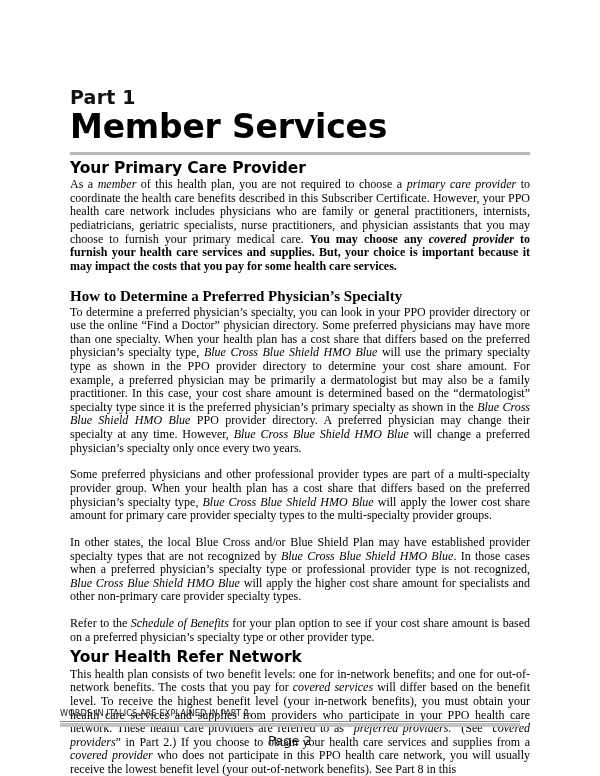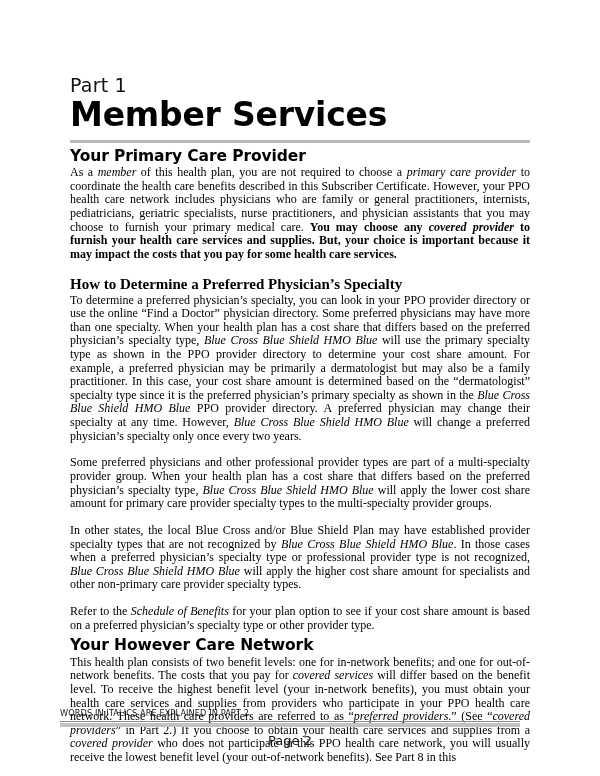--- a/index.html
+++ b/index.html
@@ -25,26 +25,26 @@
   .content {
     position: absolute;
     left: 70px;
     top: 72px;
     width: 460px;
   }
 
   
   .part-label {
     font-family: "DejaVu Sans", sans-serif;
-    font-weight: 400;
+    font-weight: 700;
     font-size: 19px;
     line-height: 1.05;
     letter-spacing: 0.2px;
     color: #111111;
-    margin: 4px 0 1px 0;
+    margin: 16px 0 1px 0;
   }
   .part-title {
     font-family: "DejaVu Sans", sans-serif;
     font-weight: 700;
     font-size: 33px;
     line-height: 1.08;
     letter-spacing: -0.2px;
     color: #000000;
     margin: 0;
   }
@@ -150,21 +150,21 @@
       <p class="body"><span>To determine a preferred physician’s specialty, you can look in your PPO provider directory or use the online “Find a Doctor” physician directory. Some preferred physicians may have more than one specialty. When your health plan has a cost share that differs based on the preferred physician’s specialty type, </span><i>Blue Cross Blue Shield HMO Blue</i><span> will use the primary specialty type as shown in the PPO provider directory to determine your cost share amount. For example, a preferred physician may be primarily a dermatologist but may also be a family practitioner. In this case, your cost share amount is determined based on the “dermatologist” specialty type since it is the preferred physician’s primary specialty as shown in the </span><i>Blue Cross Blue Shield HMO Blue</i><span> PPO provider directory. A preferred physician may change their specialty at any time. However, </span><i>Blue Cross Blue Shield HMO Blue</i><span> will change a preferred physician’s specialty only once every two years.</span></p>
 
       <p class="body"><span>Some preferred physicians and other professional provider types are part of a multi-specialty provider group. When your health plan has a cost share that differs based on the preferred physician’s specialty type, </span><i>Blue Cross Blue Shield HMO Blue</i><span> will apply the lower cost share amount for primary care provider specialty types to the multi-specialty provider groups.</span></p>
 
       <p class="body"><span>In other states, the local Blue Cross and/or Blue Shield Plan may have established provider specialty types that are not recognized by </span><i>Blue Cross Blue Shield HMO Blue</i><span>. In those cases when a preferred physician’s specialty type or professional provider type is not recognized, </span><i>Blue Cross Blue Shield HMO Blue</i><span> will apply the higher cost share amount for specialists and other non-primary care provider specialty types.</span></p>
 
       <p class="body"><span>Refer to the </span><i>Schedule of Benefits</i><span> for your plan option to see if your cost share amount is based on a preferred physician’s specialty type or other provider type.</span></p>
     </div>
 
     <div class="sec-gap">
-      <h2 class="h-section">Your However Care Network</h2>
+      <h2 class="h-section">Your Health Refer Network</h2>
 
       <p class="body"><span>This health plan consists of two benefit levels: one for in-network benefits; and one for out-of-network benefits. The costs that you pay for </span><i>covered services</i><span> will differ based on the benefit level. To receive the highest benefit level (your in-network benefits), you must obtain your health care services and supplies from providers who participate in your PPO health care network. These health care providers are referred to as “</span><i>preferred providers</i><span>.” (See “</span><i>covered providers</i><span>” in Part 2.) If you choose to obtain your health care services and supplies from a </span><i>covered provider</i><span> who does not participate in this PPO health care network, you will usually receive the lowest benefit level (your out-of-network benefits). See Part 8 in this</span></p>
     </div>
 
   </div>
 
   <div class="footer">
     <div class="footer-note">WORDS IN ITALICS ARE EXPLAINED IN PART 2.</div>
     <div class="footer-rule-thin"></div>
     <div class="footer-rule-thick"></div>

